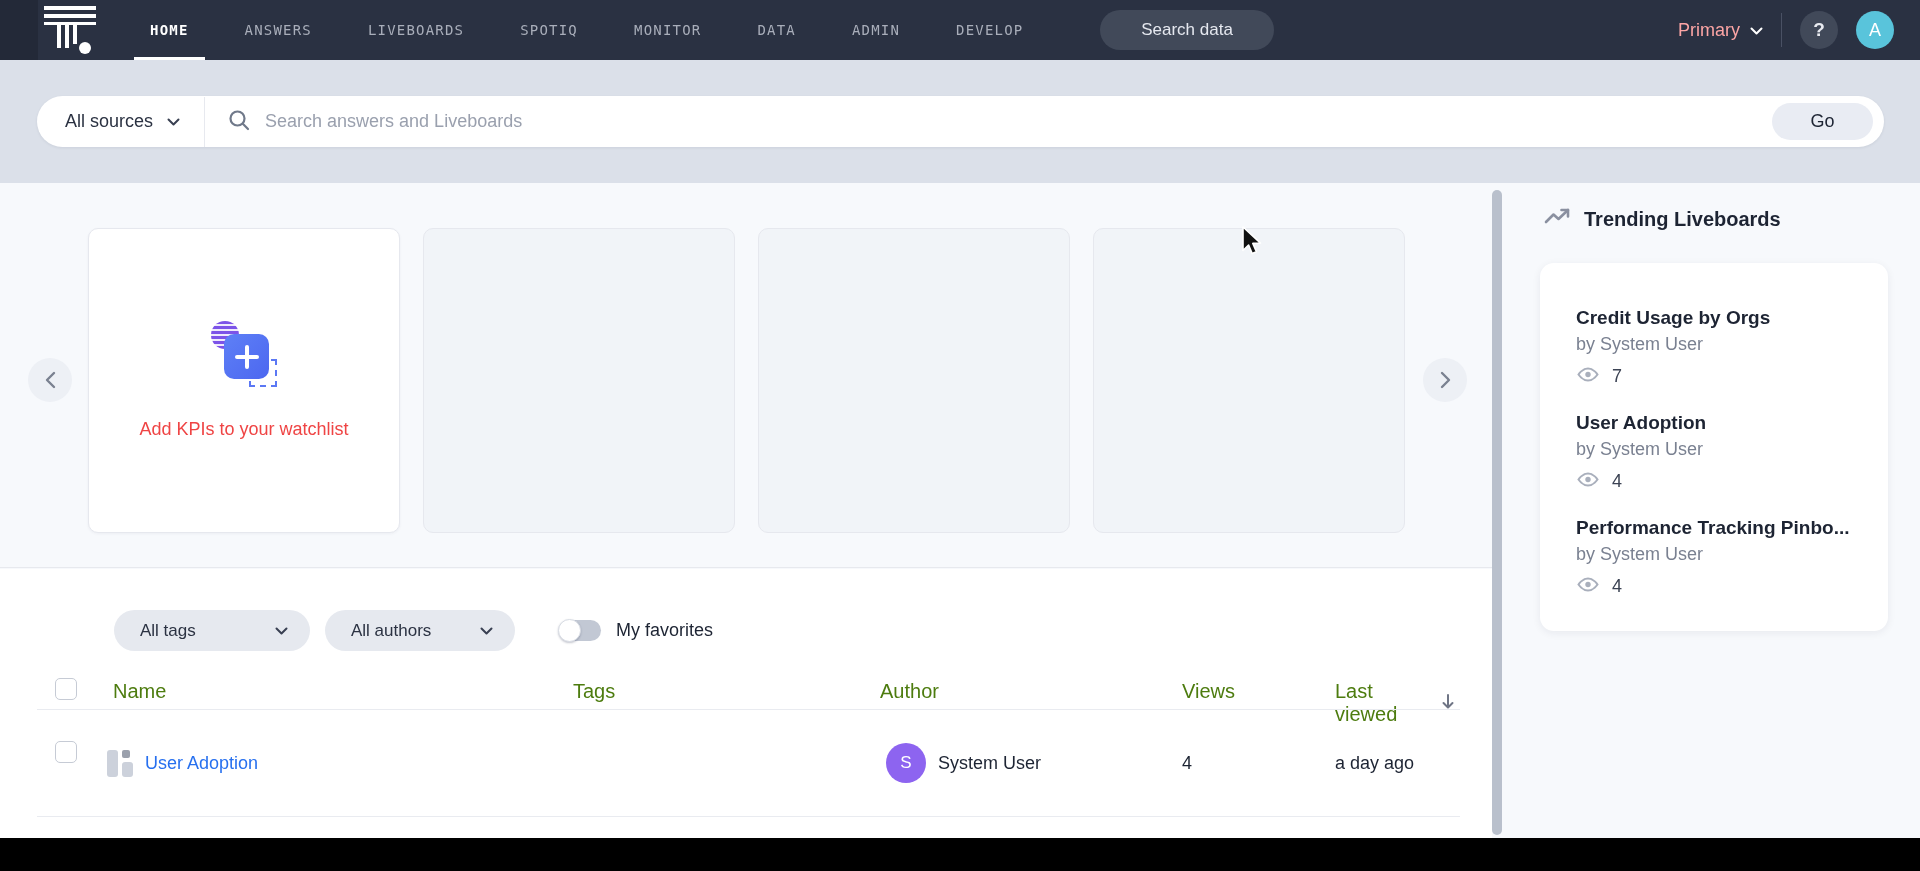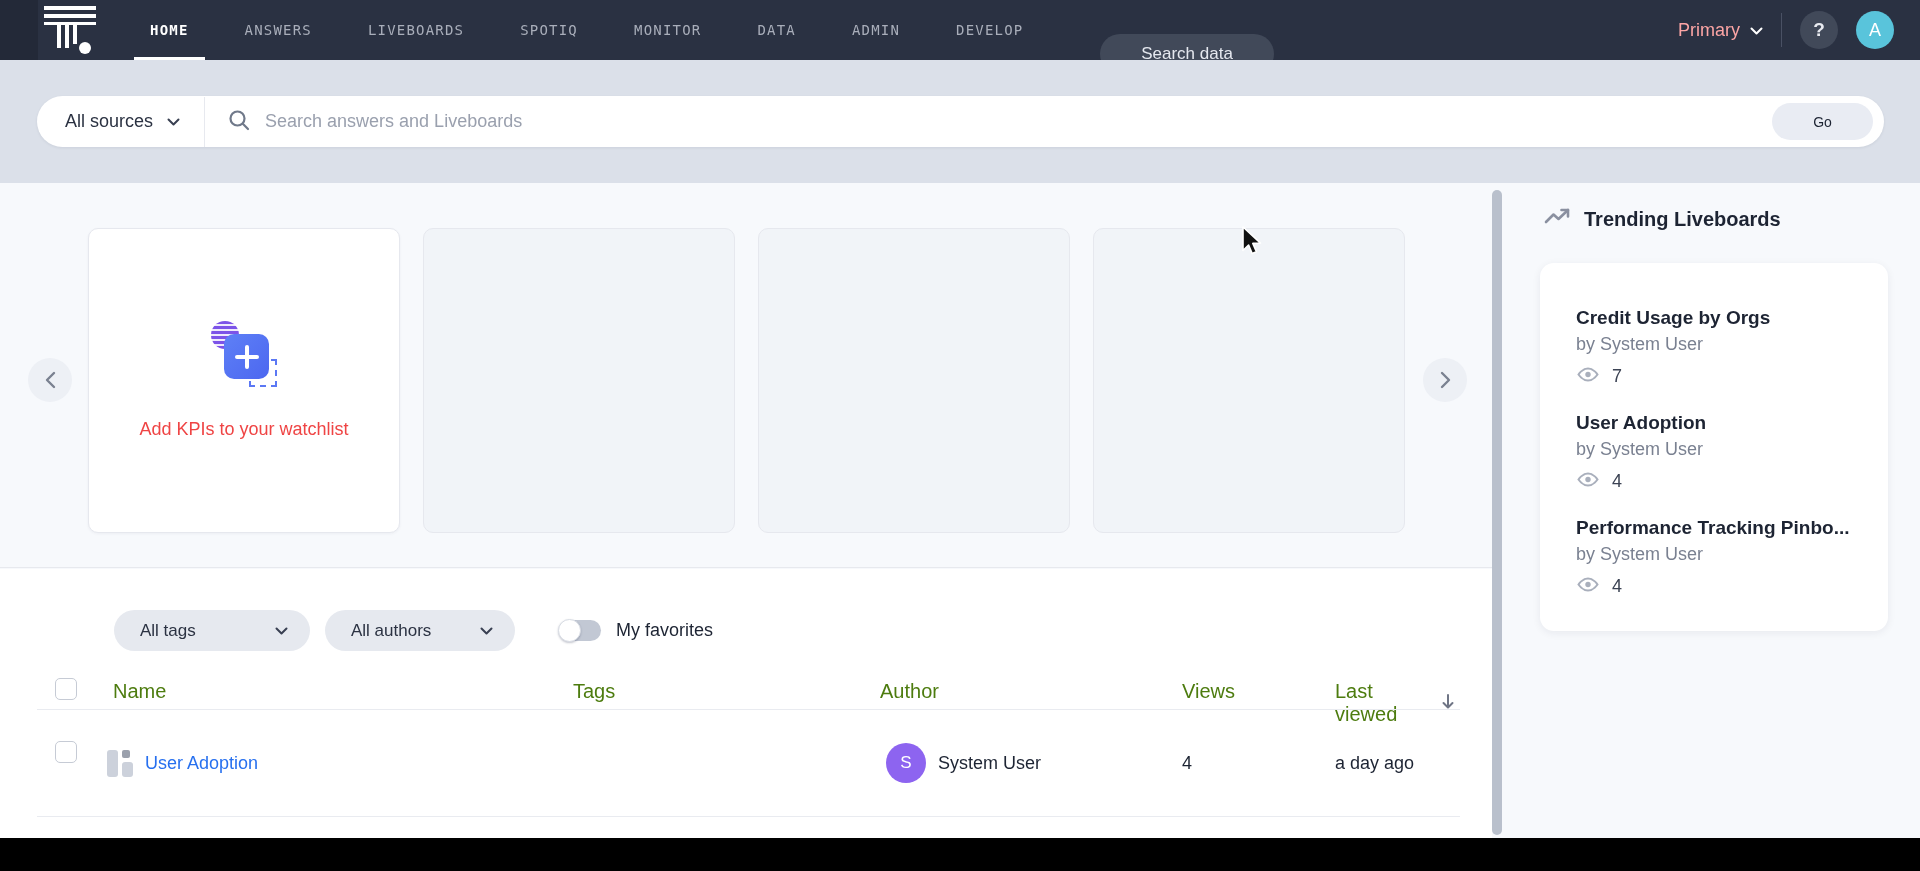--- a/index.html
+++ b/index.html
@@ -7,36 +7,36 @@
   body { font-family:"Liberation Sans", sans-serif; background:#F7F9FC; position:relative; }
 
   
   .topnav { position:absolute; left:0; top:0; width:1920px; height:60px; background:#2A3142; display:flex; align-items:center; }
   .topnav-leftstrip { position:absolute; left:0; top:0; width:38px; height:60px; background:#232938; }
   .logo { position:absolute; left:44px; top:6px; width:52px; height:50px; }
   .navmenu { position:absolute; left:150px; top:0; height:76px; display:flex; align-items:stretch; gap:56px; }
   .nav-item { position:relative; display:flex; align-items:center; height:60px; font-family:"DejaVu Sans Mono", monospace; font-size:14px; letter-spacing:1.2px; color:#A9AEBA; cursor:pointer; }
   .nav-item.active { color:#FFFFFF; font-weight:bold; }
   .nav-item.active::after { content:""; position:absolute; left:-16px; right:-16px; bottom:0; height:3px; background:#FFFFFF; }
-  .searchdata-pill { position:absolute; left:1100px; top:10px; width:174px; height:40px; border-radius:20px; background:#414959; color:#E5E8EF; font-size:17px; display:flex; align-items:center; justify-content:center; cursor:pointer;margin-top:24px; }
+  .searchdata-pill { position:absolute; left:1100px; top:10px; width:174px; height:40px; border-radius:20px; background:#414959; color:#E5E8EF; font-size:17px; display:flex; align-items:center; justify-content:center; cursor:pointer; }
   .nav-right { position:absolute; right:26px; top:0; height:60px; display:flex; align-items:center; gap:18px; }
   .org-selector { display:flex; align-items:center; gap:10px; color:#fca5a5; font-size:18px; cursor:pointer; }
   .nav-divider { width:1px; height:34px; background:#4A5164; }
   .help-circle { width:38px; height:38px; border-radius:50%; background:#414959; color:#E9EBF1; font-size:19px; font-weight:bold; display:flex; align-items:center; justify-content:center; cursor:pointer; }
   .avatar-circle { width:38px; height:38px; border-radius:50%; background:#59C4DB; color:#FFFFFF; font-size:18px; display:flex; align-items:center; justify-content:center; cursor:pointer; }
 
   
   .search-band { position:absolute; left:0; top:60px; width:1920px; height:123px; background:#DBE0E9; }
   .search-bar { position:absolute; left:37px; top:36px; width:1847px; height:51px; background:#FFFFFF; border-radius:26px; display:flex; align-items:center; box-shadow:0 1px 3px rgba(30,40,70,0.08); }
   .source-selector { display:flex; align-items:center; gap:14px; padding:0 24px 0 28px; font-size:18px; color:#2B3242; cursor:pointer; white-space:nowrap; }
   .search-divider { width:1px; height:50px; background:#E7E9EF; }
   .search-mag { margin:0 14px 0 22px; flex:0 0 auto; }
   .search-input { flex:1; border:none; outline:none; font-size:18px; color:#2B3242; font-family:"Liberation Sans", sans-serif; background:transparent; }
   .search-input::placeholder { color:#9AA0AE; }
-  .go-btn { margin-right:11px; width:101px; height:37px; border-radius:19px; background:#E9ECF3; color:#1D2433; font-size:14px; border:none; cursor:pointer; font-family:"Liberation Sans", sans-serif; }
+  .go-btn { margin-right:11px; width:101px; height:37px; border-radius:19px; background:#E9ECF3; color:#1D2433; font-size:18px; border:none; cursor:pointer; font-family:"Liberation Sans", sans-serif; }
 
   
   .main-left { position:absolute; left:0; top:183px; width:1492px; height:655px; }
   .carousel-section { position:absolute; left:0; top:0; width:1492px; height:385px; background:#F7F9FC; border-bottom:1px solid #E7E9EE; }
   .kpi-card { position:absolute; top:45px; width:312px; height:305px; border-radius:10px; border:1px solid #E6E8EE; }
   .kpi-card.primary { background:#FFFFFF; box-shadow:0 1px 3px rgba(30,40,70,0.05); cursor:pointer; display:flex; flex-direction:column; align-items:center; }
   .kpi-card.placeholder { background:#F1F4F8; }
   .kpi-icon-wrap { position:relative; width:66px; height:66px; margin-top:92px; }
   .kpi-circle { position:absolute; left:0; top:0; width:28px; height:28px; border-radius:50%; background:repeating-linear-gradient(to bottom, #7C53E8 0 2.5px, rgba(124,83,232,0.12) 2.5px 5px); }
   .kpi-dashed { position:absolute; left:38px; top:38px; width:28px; height:28px; border:2px dashed #5B78F4; }

